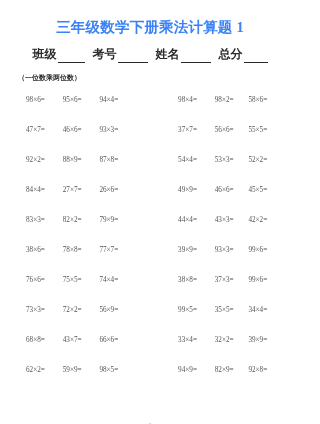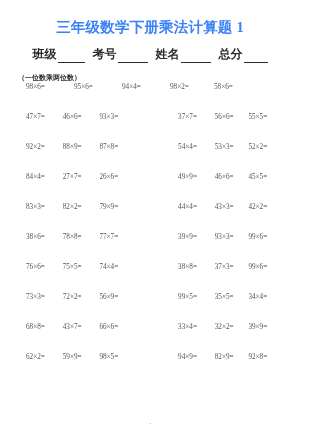--- a/index.html
+++ b/index.html
@@ -60,20 +60,21 @@
   .blank-w4 { width: 24px; }
   .subtitle {
     text-align: left;
     font-size: 7px;
     font-weight: bold;
     margin-top: 10px;
     color: #2a2a2a;
     white-space: nowrap;
   }
   .problems {
+    margin-top: 13px;
     display: flex;
     flex-direction: column;
   }
   .prob-row {
     display: flex;
     align-items: baseline;
     height: 30px;
   }
   .prob-cell {
     font-size: 7.2px;
@@ -123,20 +124,21 @@
     </span>
   </div>
 
   <div class="subtitle">（一位数乘两位数）</div>
 
   <div class="problems">
     <div class="prob-row">
       <span class="prob-cell c0">98×6=</span>
       <span class="prob-cell c1">95×6=</span>
       <span class="prob-cell c2">94×4=</span>
+      <span class="prob-cell c3">98×4=</span>
       <span class="prob-cell c4">98×2=</span>
       <span class="prob-cell c5">58×6=</span>
     </div>
     <div class="prob-row">
       <span class="prob-cell c0">47×7=</span>
       <span class="prob-cell c1">46×6=</span>
       <span class="prob-cell c2">93×3=</span>
       <span class="prob-cell c3">37×7=</span>
       <span class="prob-cell c4">56×6=</span>
       <span class="prob-cell c5">55×5=</span>

